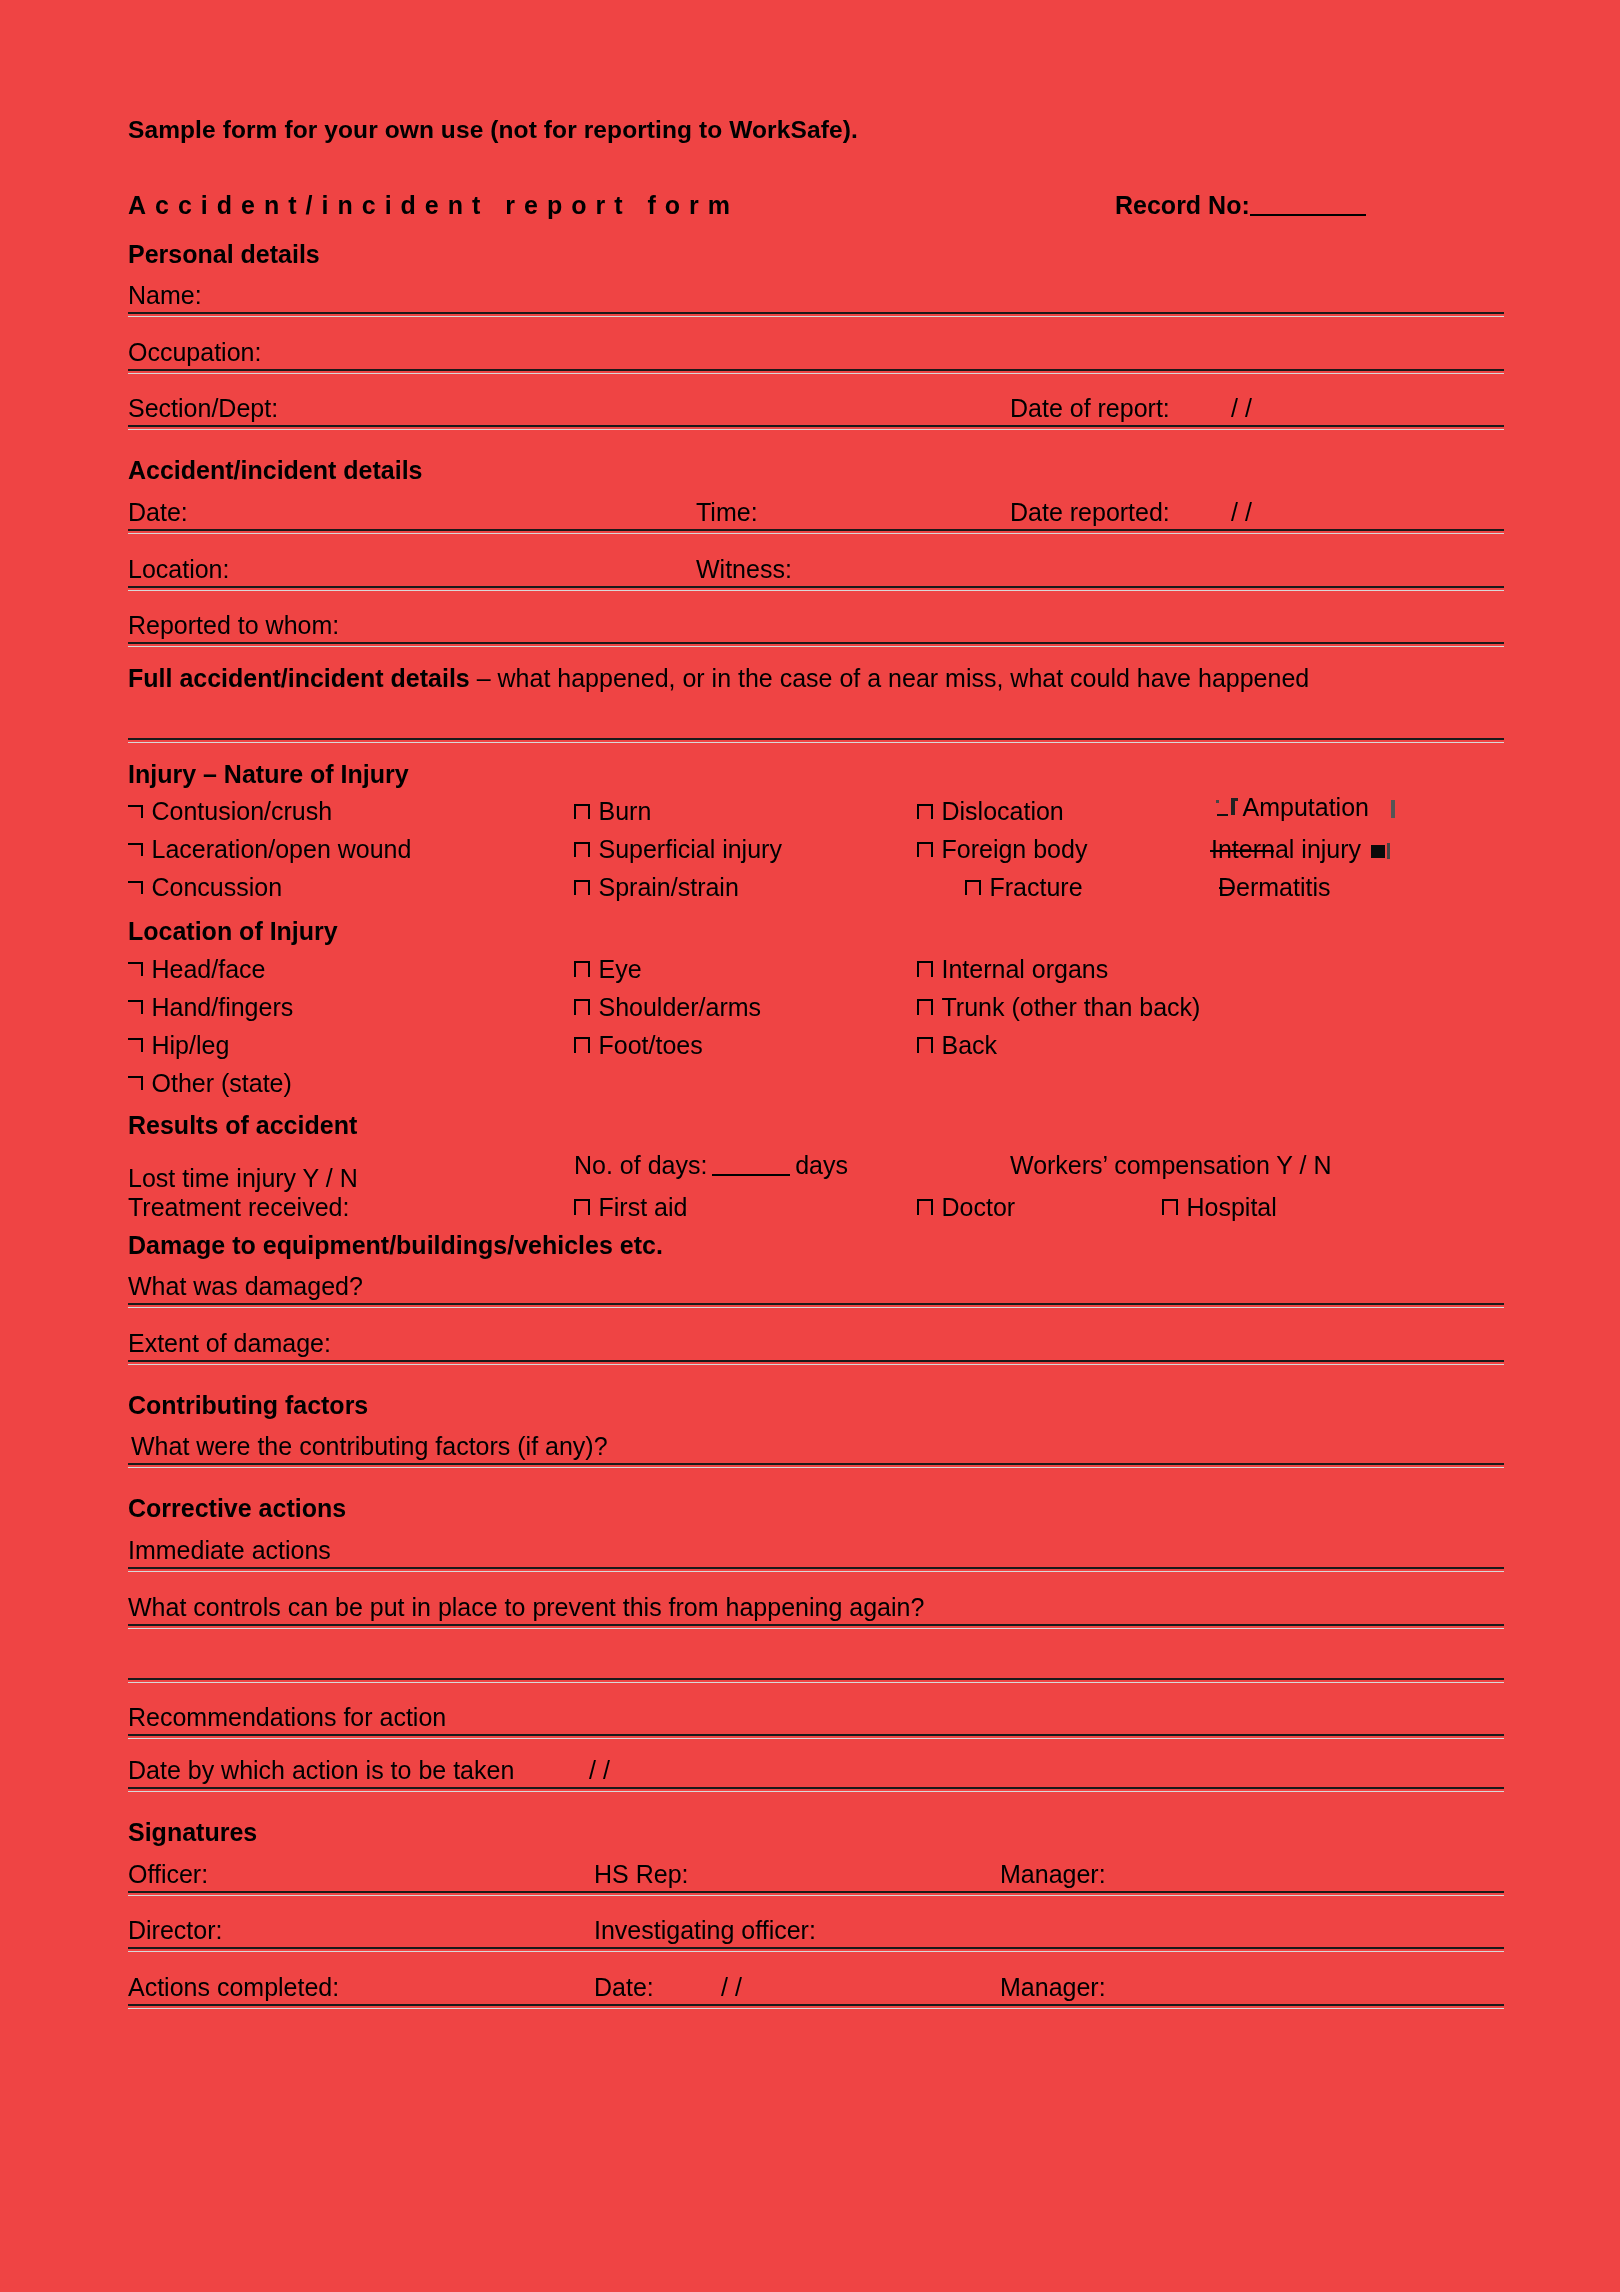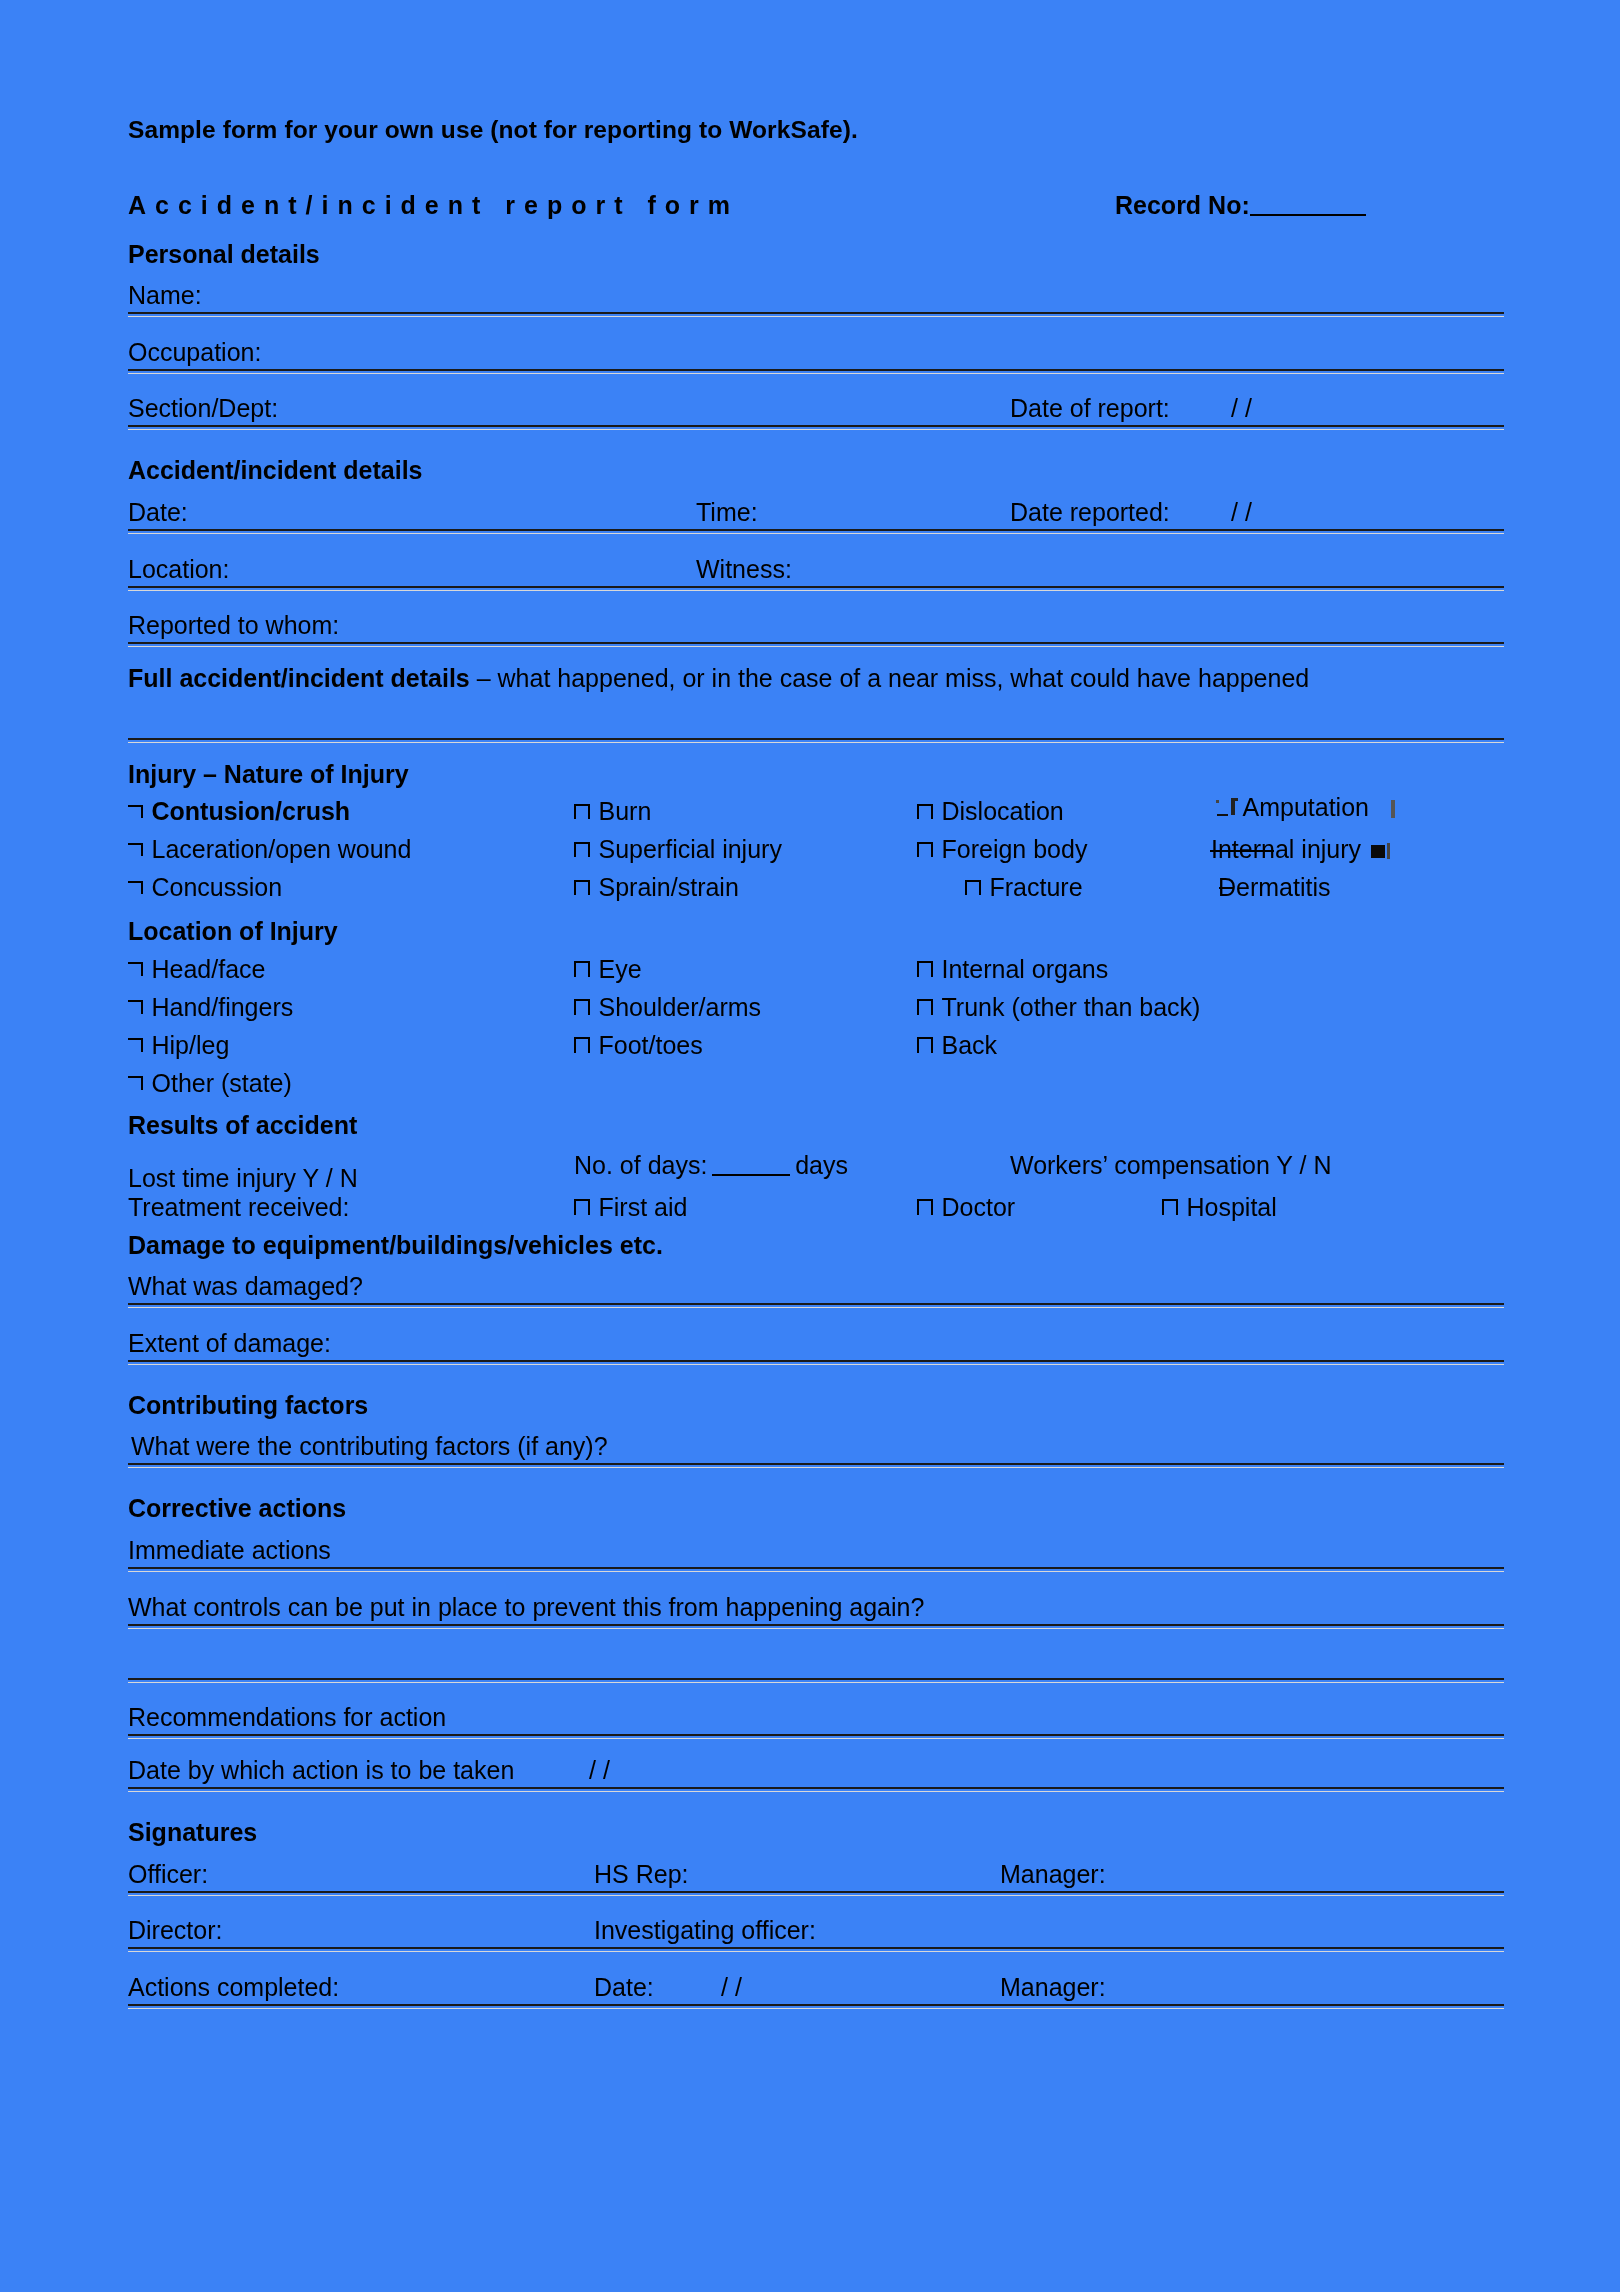--- a/index.html
+++ b/index.html
@@ -11,21 +11,21 @@
     width: 1620px;
     height: 2293px;
     font-family: "Liberation Sans", sans-serif;
     color: #000000;
     -webkit-font-smoothing: antialiased;
   }
   .page {
     position: relative;
     width: 1620px;
     height: 2293px;
-    background: #3b82f6;
+    background: #ef4444;
     box-sizing: border-box;
     padding: 0;
     overflow: hidden;
   }
   .content {
     position: absolute;
     left: 128px;
     top: 116px;
     width: 1376px;
   }
@@ -306,21 +306,21 @@
     <div style="height:47px;"></div>
     <div class="rule"></div>
 
     <div class="gap-md"></div>
 
     <div class="sechead">Injury – Nature of Injury</div>
 
     <div style="height:10.8px;"></div>
 
     <div class="cbrow">
-      <span class="cbcell" style="left:0;font-weight:bold;"><i class="box-a"></i><span class="lbl">Contusion/crush</span></span>
+      <span class="cbcell" style="left:0;"><i class="box-a"></i><span class="lbl">Contusion/crush</span></span>
       <span class="cbcell" style="left:446px;"><i class="box-b"></i><span class="lbl">Burn</span></span>
       <span class="cbcell" style="left:789px;"><i class="box-b"></i><span class="lbl">Dislocation</span></span>
       <span class="cbcell" style="left:1088px;top:-3.9px;"><i class="glitch-amp-left"><i class="dot"></i><i class="under"></i><i class="bar"></i><i class="tick"></i></i><span class="lbl">Amputation</span><i class="glitch-bar"></i></span>
     </div>
 
     <div class="cbrow">
       <span class="cbcell" style="left:0;"><i class="box-a"></i><span class="lbl">Laceration/open wound</span></span>
       <span class="cbcell" style="left:446px;"><i class="box-b"></i><span class="lbl">Superficial injury</span></span>
       <span class="cbcell" style="left:789px;"><i class="box-b"></i><span class="lbl">Foreign body</span></span>
       <span class="cbcell" style="left:1083px;"><span class="strike-I lbl">Internal injury</span><i class="glitch-sq"><i class="solid"></i><i class="stick"></i></i></span>

